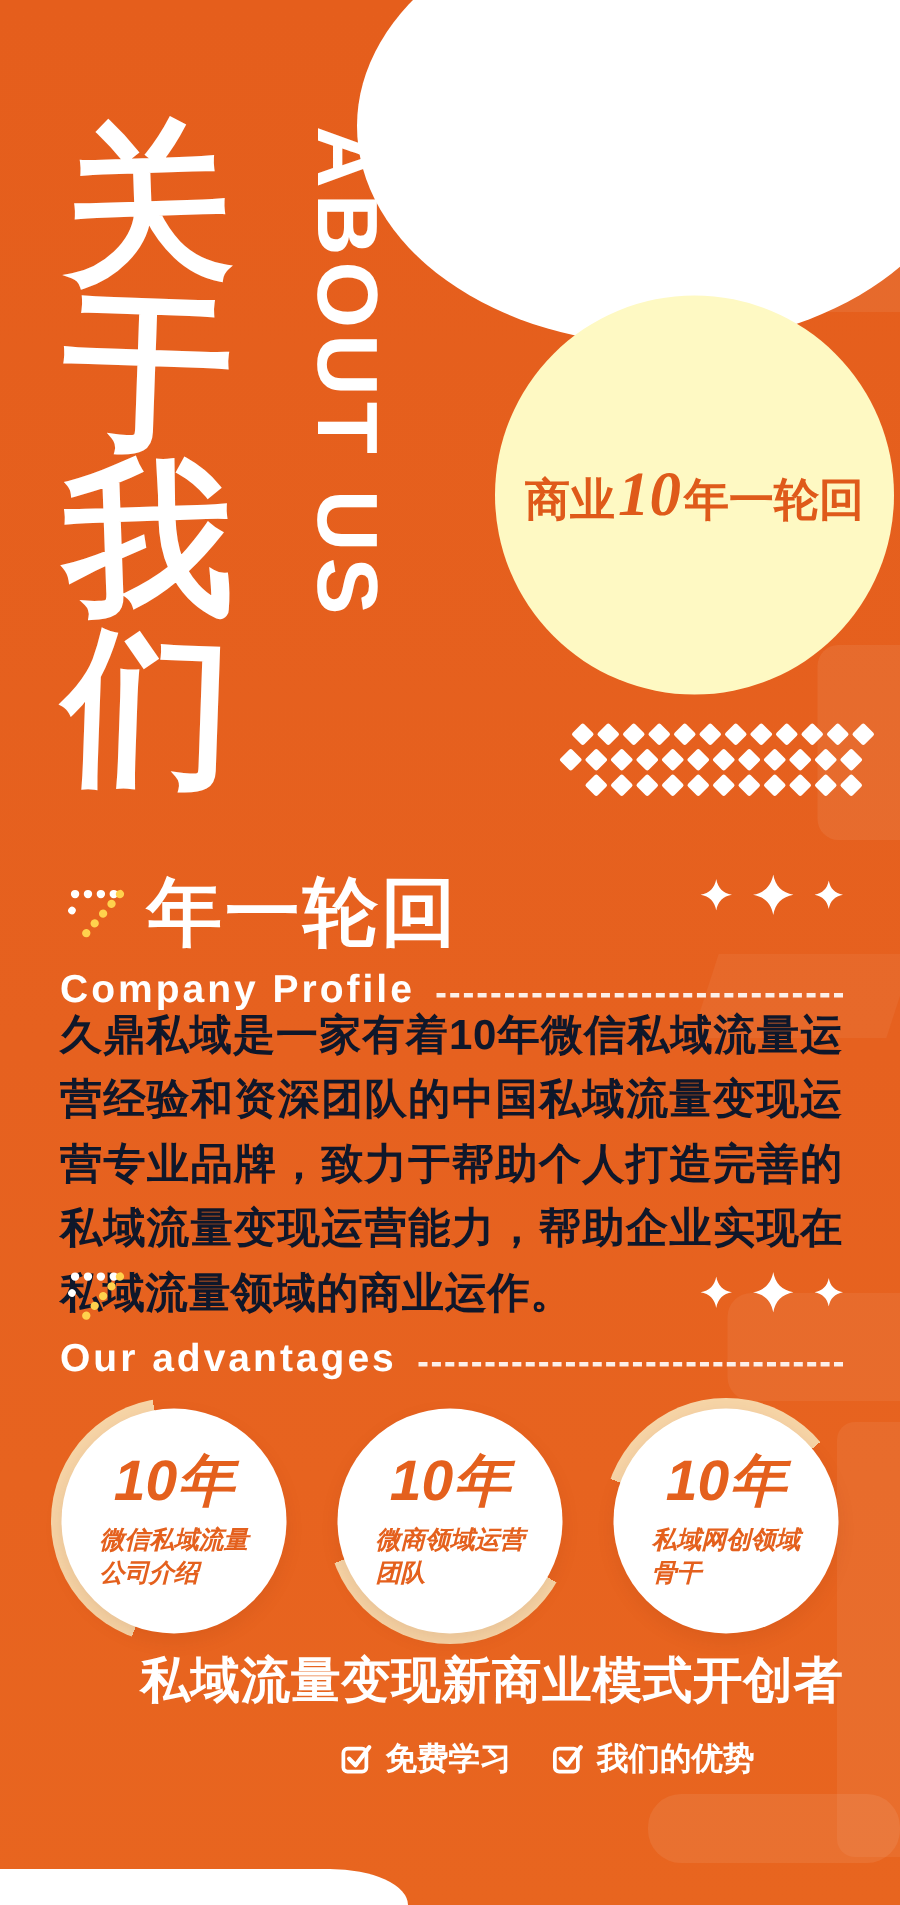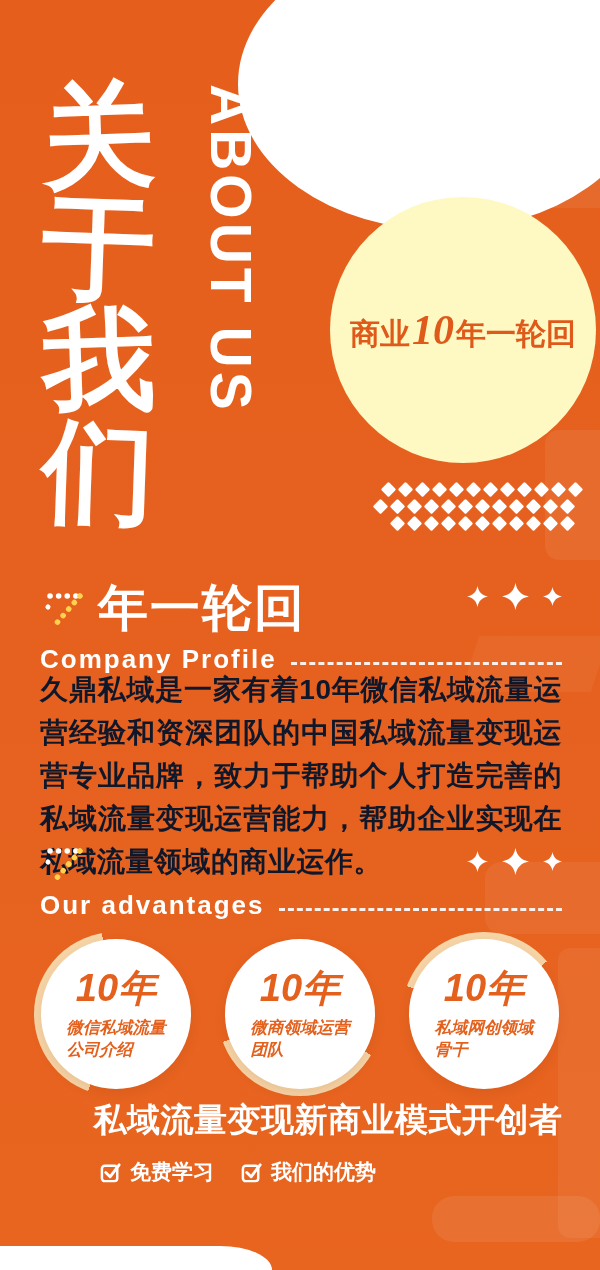--- a/index.html
+++ b/index.html
@@ -65,21 +65,21 @@
   .adv{width:164px;height:164px;border-radius:50%;display:flex;align-items:center;justify-content:center;position:relative;font-style:italic;}
   .adv .ring{position:absolute;inset:0;border-radius:50%;}
   .adv .inner{position:relative;width:150px;height:150px;border-radius:50%;background:#ffffff;
     display:flex;flex-direction:column;align-items:center;justify-content:center;box-shadow:0 5px 12px rgba(120,40,0,0.10);}
   .adv-num{font-size:38px;font-weight:900;color:#e4601d;line-height:1.1;}
   .adv-label{font-size:16.5px;font-weight:700;color:#e4601d;line-height:1.35;text-align:left;margin-top:6px;}
 
   
   .headline{position:absolute;left:0;top:1098px;width:600px;text-align:center;
     font-size:33px;font-weight:900;color:#ffffff;letter-spacing:0.5px;padding-left:28px;}
-  .checks{position:absolute;left:0;top:1158px;width:476px;display:flex;justify-content:center;gap:27px;}
+  .checks{position:absolute;left:0;top:1158px;width:476px;display:flex;justify-content:flex-end;gap:27px;padding-left:27px;}
   .check-item{display:flex;align-items:center;gap:7px;}
   .check-item .txt{font-size:21px;font-weight:700;color:#ffffff;}
 
   .bottom-white{position:absolute;left:0;bottom:0;width:272px;height:24px;background:#ffffff;
     border-top-right-radius:52px 24px;}
 </style>
 </head>
 <body>
 
 <div class="page">

